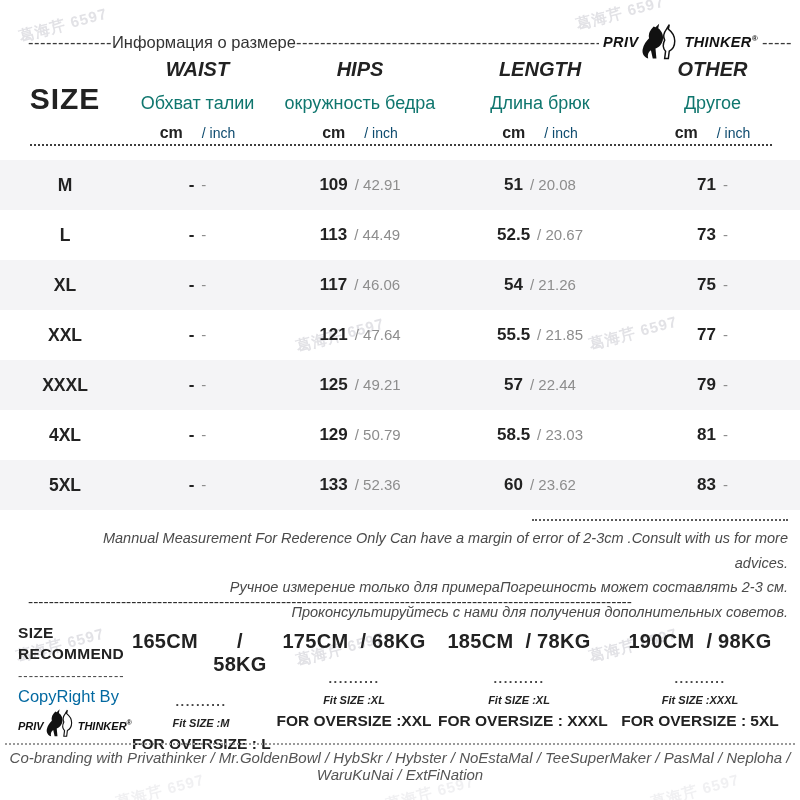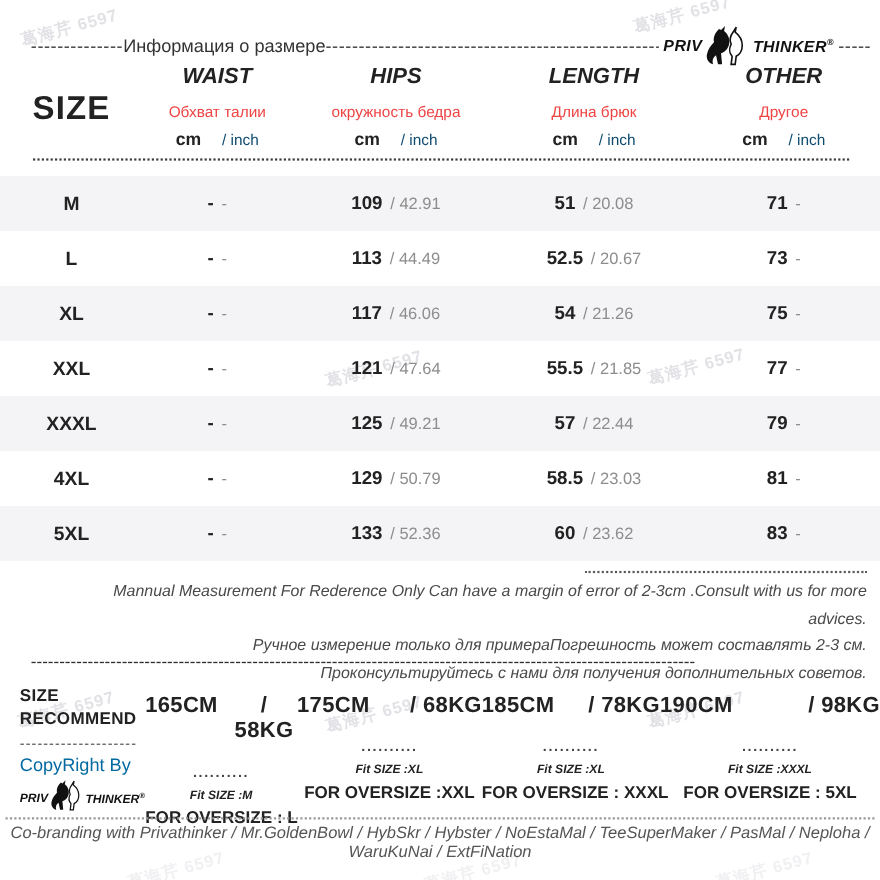--- a/index.html
+++ b/index.html
@@ -24,21 +24,21 @@
   .brand .reg { font-size:8px; vertical-align:super; font-weight:bold; }
   .brand svg { display:block; }
   
   .thead {
     position:absolute; top:56px; left:0; width:800px;
     display:grid; grid-template-columns:130px 135px 190px 170px 175px;
   }
   .size-big { font-size:30px; font-weight:bold; letter-spacing:1px; text-align:center; padding-top:26px; color:#222; }
   .col-head { text-align:center; padding-top:2px; }
   .col-en { font-style:italic; font-weight:bold; font-size:20px; color:#222; margin-bottom:12px;text-align:center; }
-  .col-ru { font-size:14px; color:#ef4444; margin-bottom:10px; }
+  .col-ru { font-size:18px; color:#0f766e; margin-bottom:10px; }
   .col-units .cm { font-weight:bold; font-size:16px; color:#222; }
   .col-units .inch { color:#0c4a6e; font-size:14px; margin-left:19px; }
   .dots-sep { position:absolute; top:144px; left:30px; width:742px; border-top:2.5px dotted #3d3d3d; }
   
   .tbody { position:absolute; top:160px; left:0; width:800px; }
   .trow {
     display:grid; grid-template-columns:130px 135px 190px 170px 175px;
     height:50px; align-items:center; text-align:center;
   }
   .trow.alt { background:#f4f4f6; }
@@ -62,21 +62,21 @@
     display:grid; grid-template-columns:132px 138px 168px 162px 200px;
   }
   .rec-left { padding-left:18px; padding-top:8px; }
   .rec-side { font-size:15.5px; color:#222; font-weight:bold; line-height:21px; letter-spacing:0.3px; }
   .rec-side-dash { font-size:13px; color:#444; margin-top:4px; letter-spacing:1px; }
   .rec-copy { font-size:16.5px; color:#0369a1; margin-top:4px; }
   .rec-logo { margin-top:2px; display:inline-flex; align-items:center; }
   .rec-logo .btxt { font-style:italic; font-weight:bold; font-size:11px; color:#111; }
   .rec-logo .reg { font-size:7px; vertical-align:super; font-weight:bold; }
   .rec-col { text-align:center; padding-top:16px; }
-  .rec-hw { font-weight:bold; font-size:20px; color:#222; letter-spacing:0.3px; display:flex; justify-content:space-between; gap:12px; }
+  .rec-hw { font-weight:bold; font-size:20px; color:#222; letter-spacing:0.3px; display:flex; justify-content:center; gap:12px; }
   .rec-dots { color:#444; font-size:13px; font-weight:bold; letter-spacing:1.5px; margin-top:18px; }
   .rec-fit { font-style:italic; font-weight:bold; font-size:11px; color:#222; margin-top:8px; }
   .rec-over { font-weight:bold; font-size:15.5px; color:#222; margin-top:6px; white-space:nowrap; }
   
   .bottom-dots { position:absolute; top:743px; left:5px; right:5px; border-top:2px dotted #9a9a9a; }
   .cobrand {
     position:absolute; top:749px; left:0; width:800px; text-align:center;
     font-style:italic; font-size:15px; color:#555;
   }
 </style>

